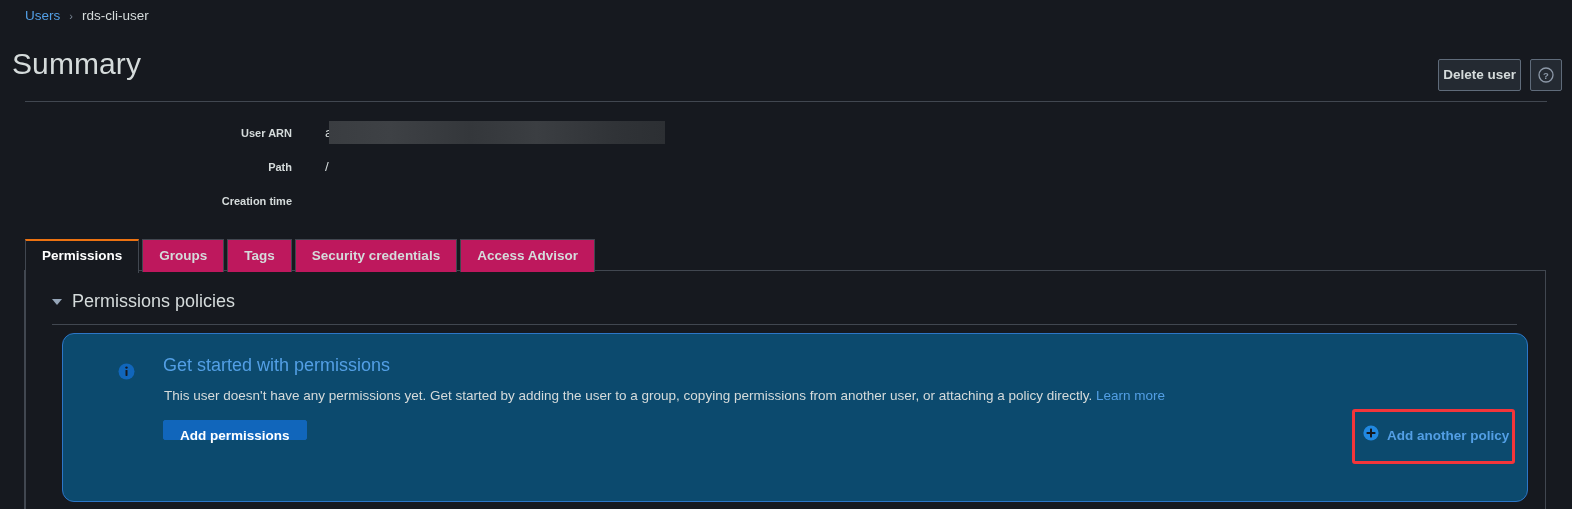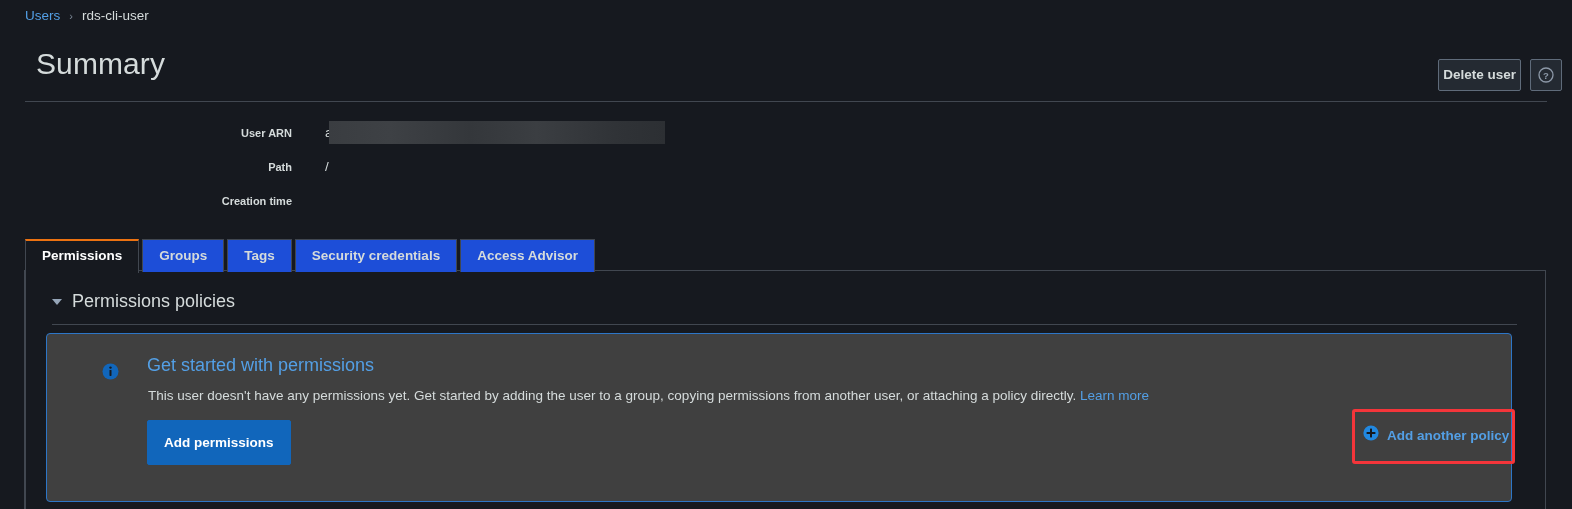--- a/index.html
+++ b/index.html
@@ -38,21 +38,21 @@
     font-size: 11px;
     transform: translateY(0px);
   }
   .crumb-current {
     color: #d5dbdb;
   }
 
   
   .page-title {
     position: absolute;
-    left: 36px;
+    left: 12px;
     top: 47px;
     font-size: 30px;
     font-weight: 400;
     color: #d5dbdb;
     letter-spacing: 0.1px;
     margin: 0;
   }
 
   
   .top-actions {
@@ -154,21 +154,21 @@
   }
   .tab {
     font-size: 13.5px;
     font-weight: bold;
     color: #d5dbdb;
     padding: 0 16px;
     height: 32px;
     line-height: 32px;
     border: 1px solid #414750;
     border-bottom: none;
-    background: #1d4ed8;
+    background: #be185d;
     margin-right: 3px;
     cursor: pointer;
     white-space: nowrap;
     position: relative;
   }
   .tab.active {
     background: #16191f;
     border-top: 2px solid #ec7211;
     color: #ffffff;
     height: 32px;
@@ -223,28 +223,28 @@
     left: 26px;
     top: 53px;
     width: 1465px;
     height: 1px;
     background: #414750;
   }
 
   
   .alert {
     position: absolute;
-    left: 20px;
+    left: 36px;
     top: 62px;
     width: 1466px;
     height: 169px;
     border: 1px solid #2d76c7;
-    border-radius: 4px;
+    border-radius: 12px;
     box-sizing: border-box;
-    background: #404040;
+    background: #0c4a6e;
   }
   .alert-info-icon {
     position: absolute;
     left: 55px;
     top: 29px;
   }
   .alert-heading {
     position: absolute;
     left: 100px;
     top: 21px;
@@ -272,21 +272,21 @@
     left: 100px;
     top: 86px;
     background: #1166bb;
     border: 1px solid #1166bb;
     border-radius: 2px;
     color: #ffffff;
     font-size: 13.5px;
     font-weight: bold;
     font-family: "Liberation Sans", sans-serif;
     padding: 0 16px;
-    height: 45px;
+    height: 20px;
     line-height: 30px;
     cursor: pointer;
     white-space: nowrap;
   }
 
   
   .highlight-box {
     position: absolute;
     left: 1352px;
     top: 409px;

